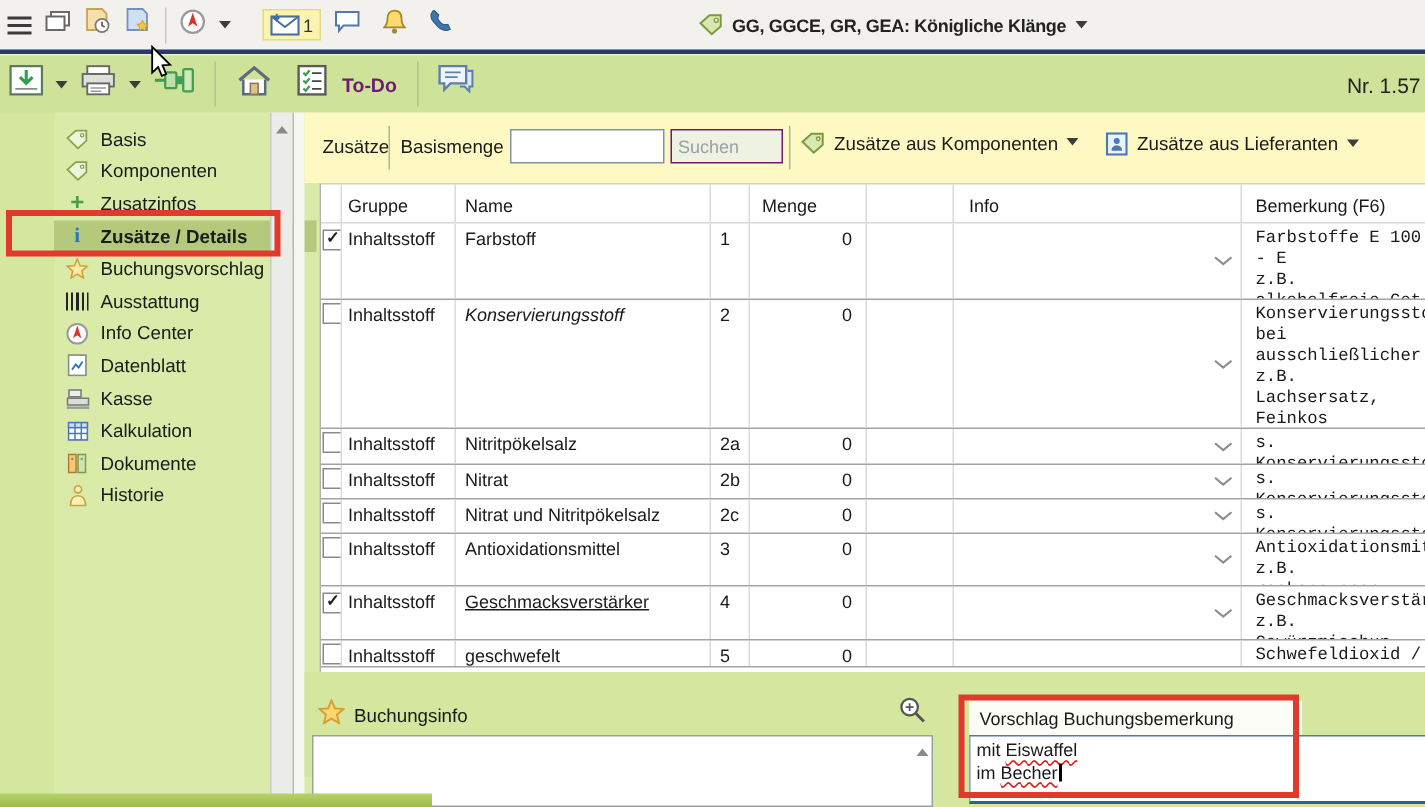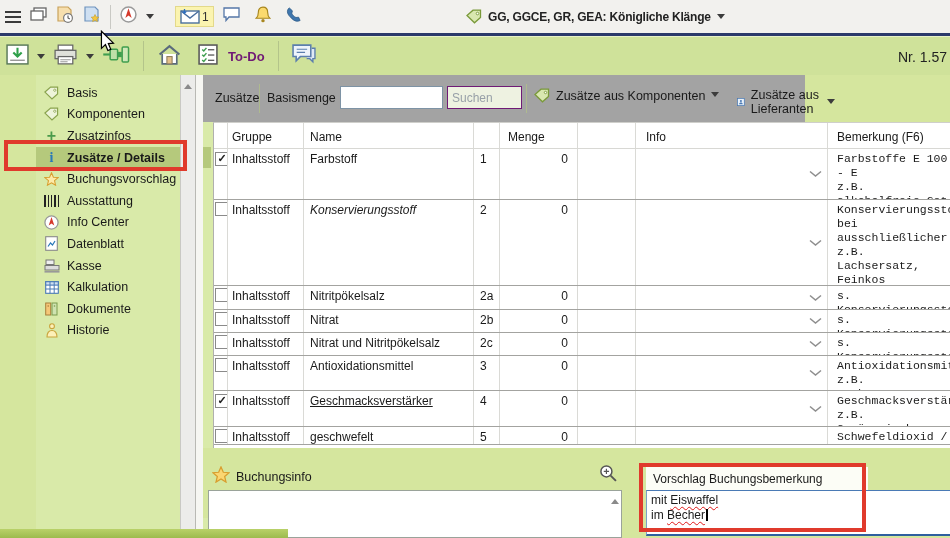--- a/index.html
+++ b/index.html
@@ -27,21 +27,21 @@
   .sitem{height:21.6px;display:flex;align-items:center;gap:7px;padding-left:7px;font-size:12.5px;}
   .sitem.selected{background:#b5c97c;font-weight:700;width:168px;}
   .sicon{width:17px;display:inline-flex;justify-content:center;flex:none;}
   .ico-plus{color:#4b9b4b;font-weight:700;font-size:16px;line-height:1;}
   .ico-i{color:#2878b8;font-weight:700;font-size:14px;font-family:"Liberation Serif",serif;line-height:1;}
   .barcode{width:15px;height:12px;background:repeating-linear-gradient(90deg,#222 0 1.5px,transparent 1.5px 3.5px);}
   #sidebar-scroll{left:180px;top:75px;width:15px;height:463px;background:#ececea;border-left:1px solid #c9c9c4;box-sizing:border-box;}
   .scroll-up{width:0;height:0;border:4px solid transparent;border-bottom:5px solid #8a8a8a;margin:5px auto 0;}
   #vsep{left:195px;top:75px;width:8px;height:463px;background:#f6f6f2;border-left:1px solid #b9b9b4;box-sizing:border-box;}
   
-  #content-toolbar{left:203px;top:75px;width:602px;height:47px;background:#a3a3a3;}
+  #content-toolbar{left:203px;top:75px;width:747px;height:47px;background:#fef9c3;}
   #content-toolbar .lbl{position:absolute;top:16px;font-size:12.5px;}
   .ct-sep{position:absolute;top:9px;width:1px;height:29px;background:#aeba8e;}
   .tinput{position:absolute;top:11px;height:23px;box-sizing:border-box;border:1px solid #7e93a5;background:#fff;font-size:12px;padding:0 4px;font-family:"Liberation Sans",sans-serif;}
   #search-input{background:#eef2e1;border:1px solid #701a75;color:#8a939b;}
   #search-input::placeholder{color:#98a0a8;}
   .ddbtn{position:absolute;top:13px;display:flex;align-items:center;gap:6px;font-size:12.5px;}
   
   #table{left:213px;top:122px;width:737px;height:326px;background:#fff;border-left:1px solid #b0b0ae;border-top:1px solid #cfcfcb;box-sizing:border-box;font-size:12px;}
   .thead,.trow{display:grid;grid-template-columns:14px 76px 170px 26px 78px 58px 192px 1fr;}
   .thead{height:26px;}

